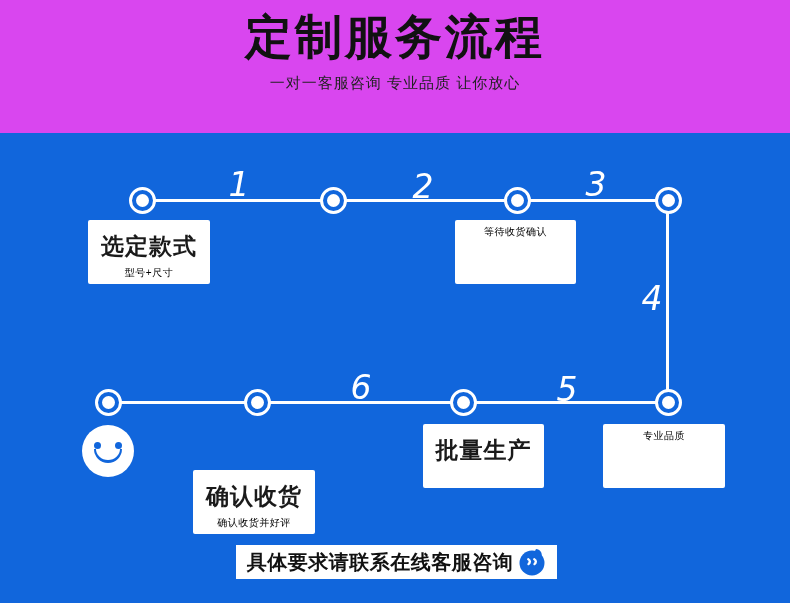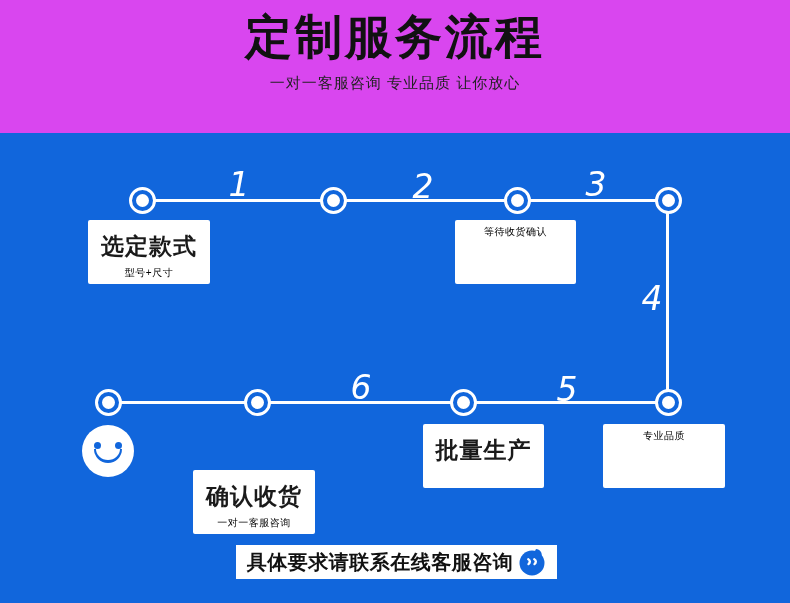--- a/index.html
+++ b/index.html
@@ -118,21 +118,21 @@
     <div class="flow-box" style="left:88px; top:87px;">
       <div class="box-title">选定款式</div>
       <div class="box-subtitle">型号+尺寸</div>
     </div>
     <div class="flow-box" style="left:455px; top:87px; width:121px;">
       <div class="box-subtitle">等待收货确认</div>
     </div>
 
     <div class="flow-box" style="left:193px; top:291px;margin-top:46px;">
       <div class="box-title">确认收货</div>
-      <div class="box-subtitle">一对一客服咨询</div>
+      <div class="box-subtitle">确认收货并好评</div>
     </div>
     <div class="flow-box" style="left:423px; top:291px; width:121px;">
       <div class="box-title">批量生产</div>
     </div>
     <div class="flow-box" style="left:603px; top:291px;">
       <div class="box-subtitle">专业品质</div>
     </div>
 
     <div class="smiley">
       <div class="eye left"></div>

